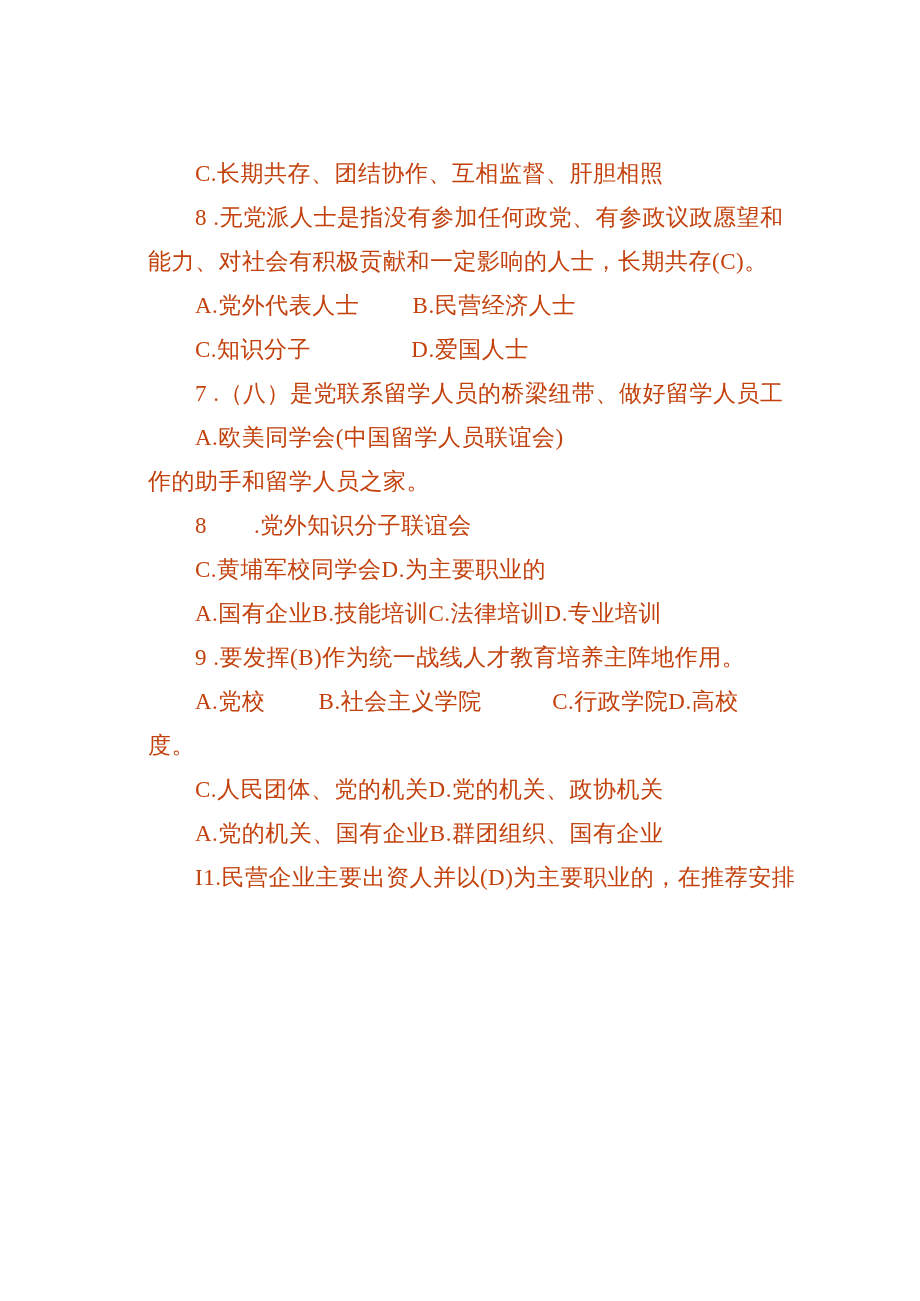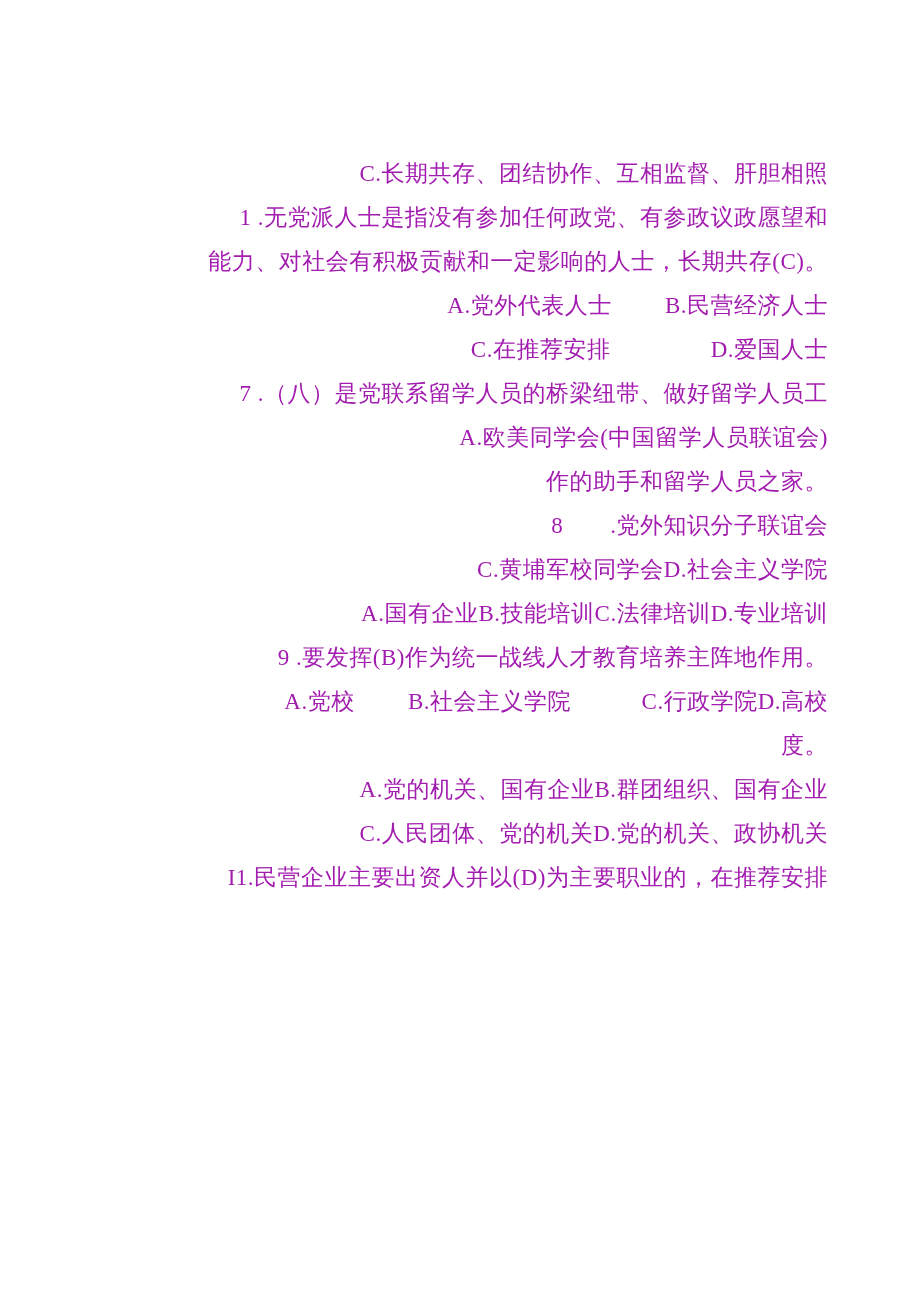--- a/index.html
+++ b/index.html
@@ -13,51 +13,50 @@
     height: 1301px;
     background: #ffffff;
     overflow: hidden;
     font-family: "Liberation Serif", "DejaVu Serif", serif;
   }
   .doc-body {
     position: absolute;
     left: 148px;
     top: 152px;
     width: 680px;
-    color: #a21caf;
+    color: #c2410c;
     font-size: 23px;
     line-height: 44px;
     letter-spacing: 0.5px;
-    text-align: right;
   }
   .line {
     white-space: nowrap;
     height: 44px;
   }
   .line.indent {
     padding-left: 47px;
   }
 </style>
 </head>
 <body>
 
 <div class="page">
   <div class="doc-body">
 
   <div class="line indent">C.长期共存、团结协作、互相监督、肝胆相照</div>
-      <div class="line indent">1 .无党派人士是指没有参加任何政党、有参政议政愿望和</div>
+      <div class="line indent">8 .无党派人士是指没有参加任何政党、有参政议政愿望和</div>
       <div class="line">能力、对社会有积极贡献和一定影响的人士，长期共存(C)。</div>
       <div class="line indent">A.党外代表人士　　 B.民营经济人士</div>
-      <div class="line indent">C.在推荐安排　　　　 D.爱国人士</div>
+      <div class="line indent">C.知识分子　　　　 D.爱国人士</div>
       <div class="line indent">7 .（八）是党联系留学人员的桥梁纽带、做好留学人员工</div>
       <div class="line indent">A.欧美同学会(中国留学人员联谊会)</div>
       <div class="line">作的助手和留学人员之家。</div>
       <div class="line indent">8　　.党外知识分子联谊会</div>
-      <div class="line indent">C.黄埔军校同学会D.社会主义学院</div>
+      <div class="line indent">C.黄埔军校同学会D.为主要职业的</div>
       <div class="line indent">A.国有企业B.技能培训C.法律培训D.专业培训</div>
       <div class="line indent">9 .要发挥(B)作为统一战线人才教育培养主阵地作用。</div>
       <div class="line indent">A.党校　　 B.社会主义学院　　　C.行政学院D.高校</div>
       <div class="line">度。</div>
+      <div class="line indent">C.人民团体、党的机关D.党的机关、政协机关</div>
       <div class="line indent">A.党的机关、国有企业B.群团组织、国有企业</div>
-      <div class="line indent">C.人民团体、党的机关D.党的机关、政协机关</div>
       <div class="line indent">I1.民营企业主要出资人并以(D)为主要职业的，在推荐安排</div>
     </div>
 </div>
 
 </body></html>

